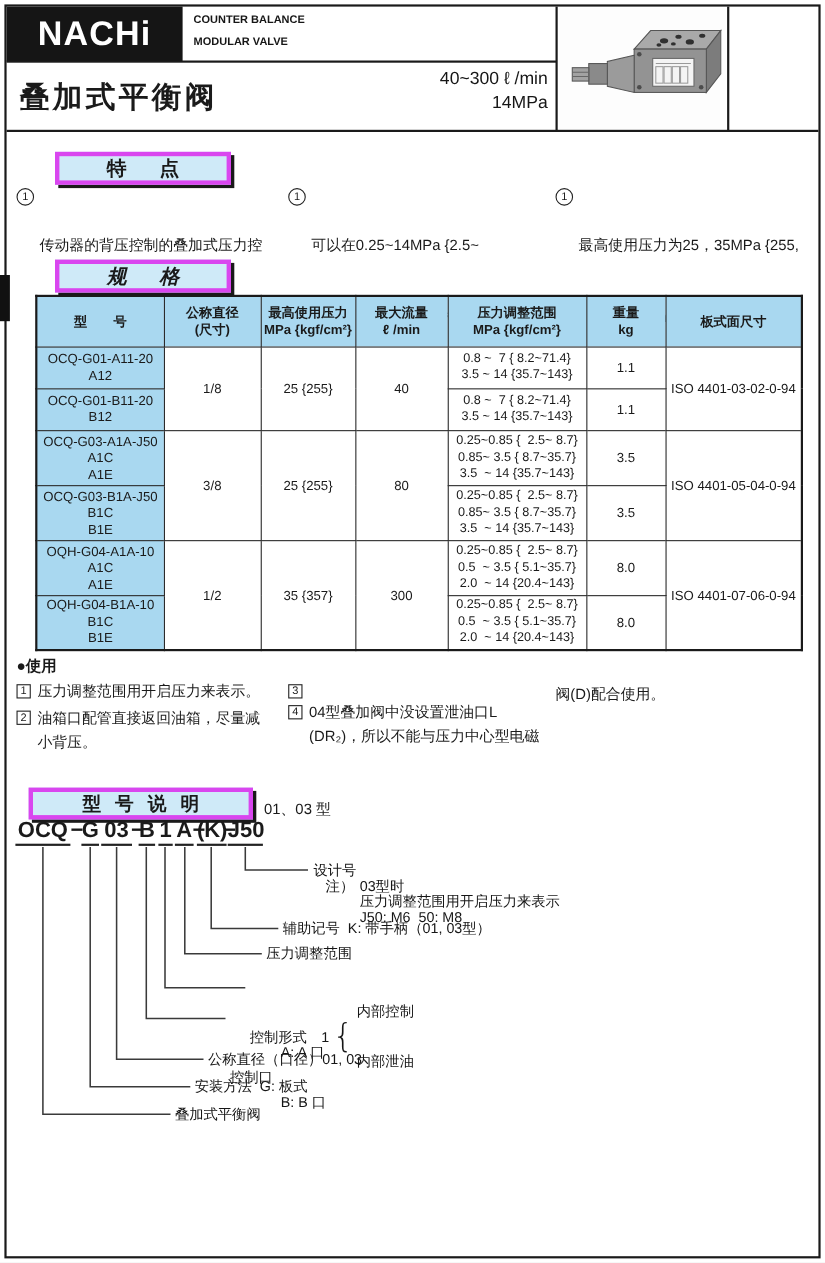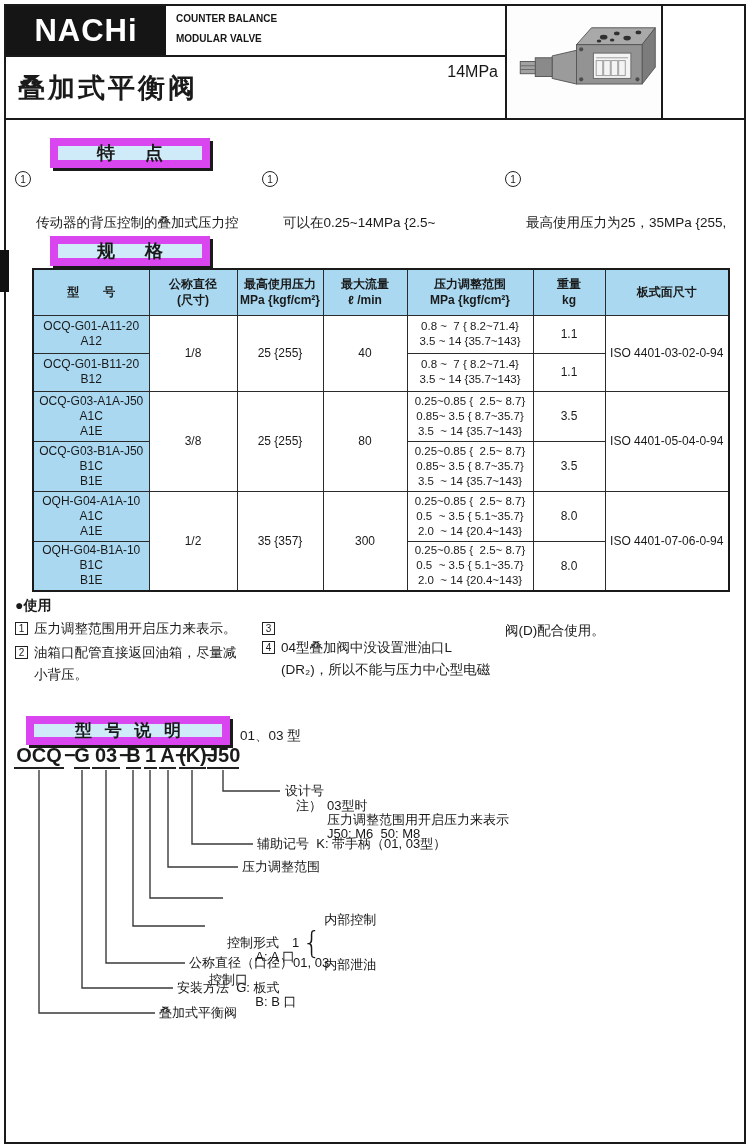--- a/index.html
+++ b/index.html
@@ -15,23 +15,23 @@
   .en-title { left:176px; top:9px; font-size:10px; font-weight:600; line-height:20px; color:#161616; }
   .hline1 { left:6px; top:55px; width:500px; border-top:2px solid #1a1a1a; }
   .cn-title { left:18px; top:70px; font-size:27px; font-weight:bold; letter-spacing:3px; }
   .ratings { left:320px; top:61px; width:178px; text-align:right; font-size:16px; line-height:22px; color:#161616; }
   .vline1 { left:505px; top:6px; height:113px; border-left:2px solid #1a1a1a; }
   .vline2 { left:661px; top:6px; height:113px; border-left:2px solid #1a1a1a; }
   .hline2 { left:6px; top:118px; width:738px; border-top:2px solid #1a1a1a; }
   .prod-box { left:508px; top:7px; width:152px; height:110px; background:#fdfdfd; display:flex; align-items:center; justify-content:center; }
 
   
-  .sec-box { background:#cfeaf8; border:8px solid #d946ef; box-shadow:3px 3px 0 #1a1a1a; display:flex; align-items:center; justify-content:center; font-weight:bold; white-space:pre; }
+  .sec-box { background:#cfeaf8; border:4px solid #d946ef; box-shadow:3px 3px 0 #1a1a1a; display:flex; align-items:center; justify-content:center; font-weight:bold; white-space:pre; }
   .feat-box { left:50px; top:138px; width:160px; height:30px; font-size:18px; letter-spacing:6px; padding-left:6px; }
-  .spec-box { left:50px; top:236px; width:160px; height:30px; font-size:18px; letter-spacing:6px; padding-left:6px; }
+  .spec-box { left:50px; top:236px; width:160px; height:30px; font-size:18px; letter-spacing:6px; padding-left:6px;font-style:italic; }
   .code-box { left:26px; top:716px; width:204px; height:29px; font-size:17px; letter-spacing:4px; padding-left:4px; }
 
   
   .circ { width:16px; height:16px; border:1px solid #222; border-radius:50%; display:inline-flex; align-items:center; justify-content:center; font-size:10px; flex:none; margin-right:5px; margin-top:3px; }
   .sq { width:13px; height:13px; border:1px solid #222; display:inline-flex; align-items:center; justify-content:center; font-size:10px; flex:none; margin-right:6px; margin-top:4px; }
 
   .note-item { display:flex; align-items:flex-start; }
   .note-lines { font-size:13.5px; line-height:22px; white-space:pre; }
   .ind { margin-left:18px; }
 
@@ -71,20 +71,21 @@
   <div class="abs logo-box">
     <span class="logo-text">NACHi</span>
   </div>
   <div class="abs en-title">
     <div>COUNTER BALANCE</div>
     <div>MODULAR VALVE</div>
   </div>
   <div class="abs hline1"></div>
   <div class="abs cn-title">叠加式平衡阀</div>
   <div class="abs ratings">
+    <div>40~300 ℓ /min</div>
     <div>14MPa</div>
   </div>
   <div class="abs vline1"></div>
   <div class="abs prod-box">
     <svg width="150" height="106" viewBox="0 0 160 113">
 
       <polygon points="72,38 88,20 156,20 142,38" fill="#a9a9a9" stroke="#555" stroke-width="1"></polygon>
 
       <polygon points="142,38 156,20 156,62 142,80" fill="#7c7c7c" stroke="#555" stroke-width="1"></polygon>
 

